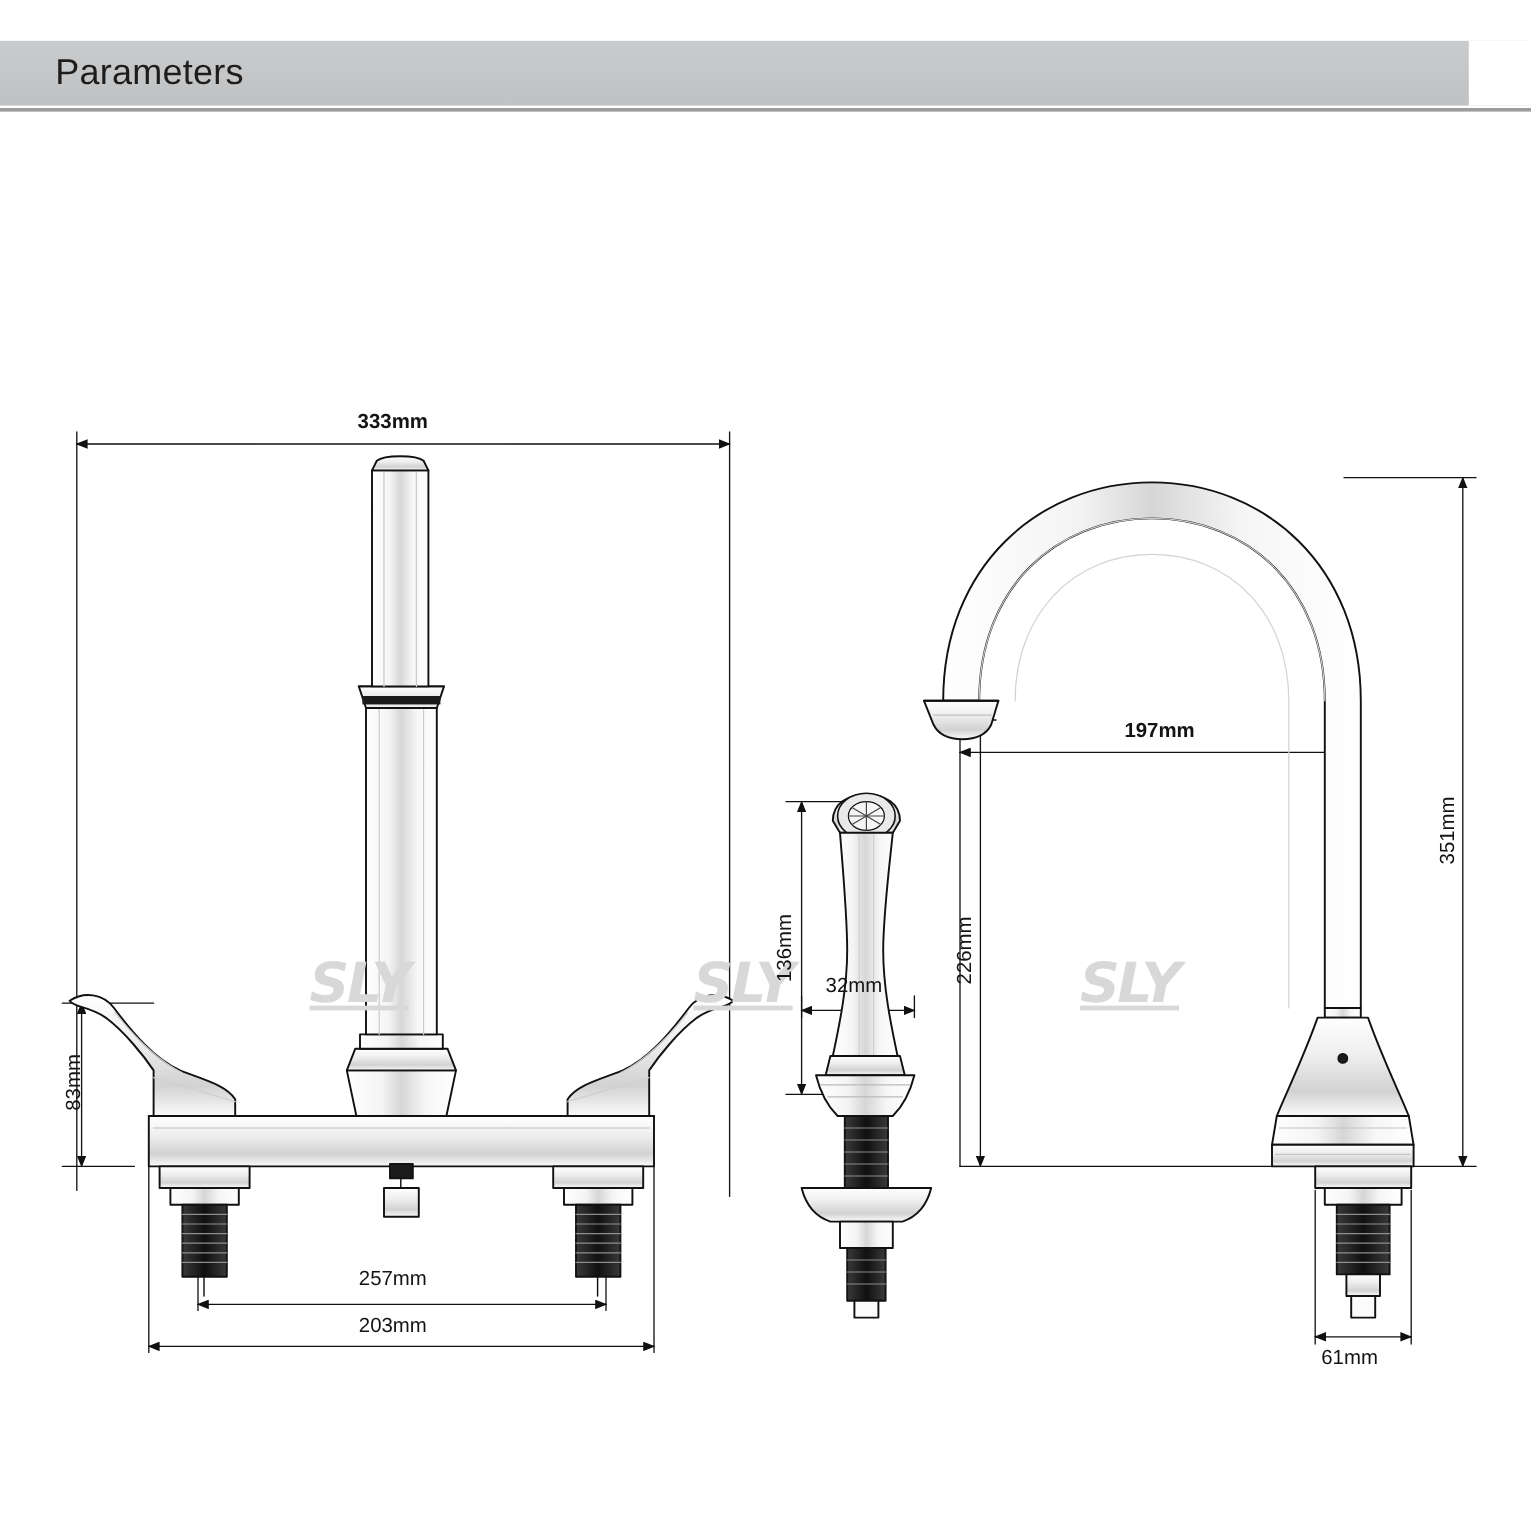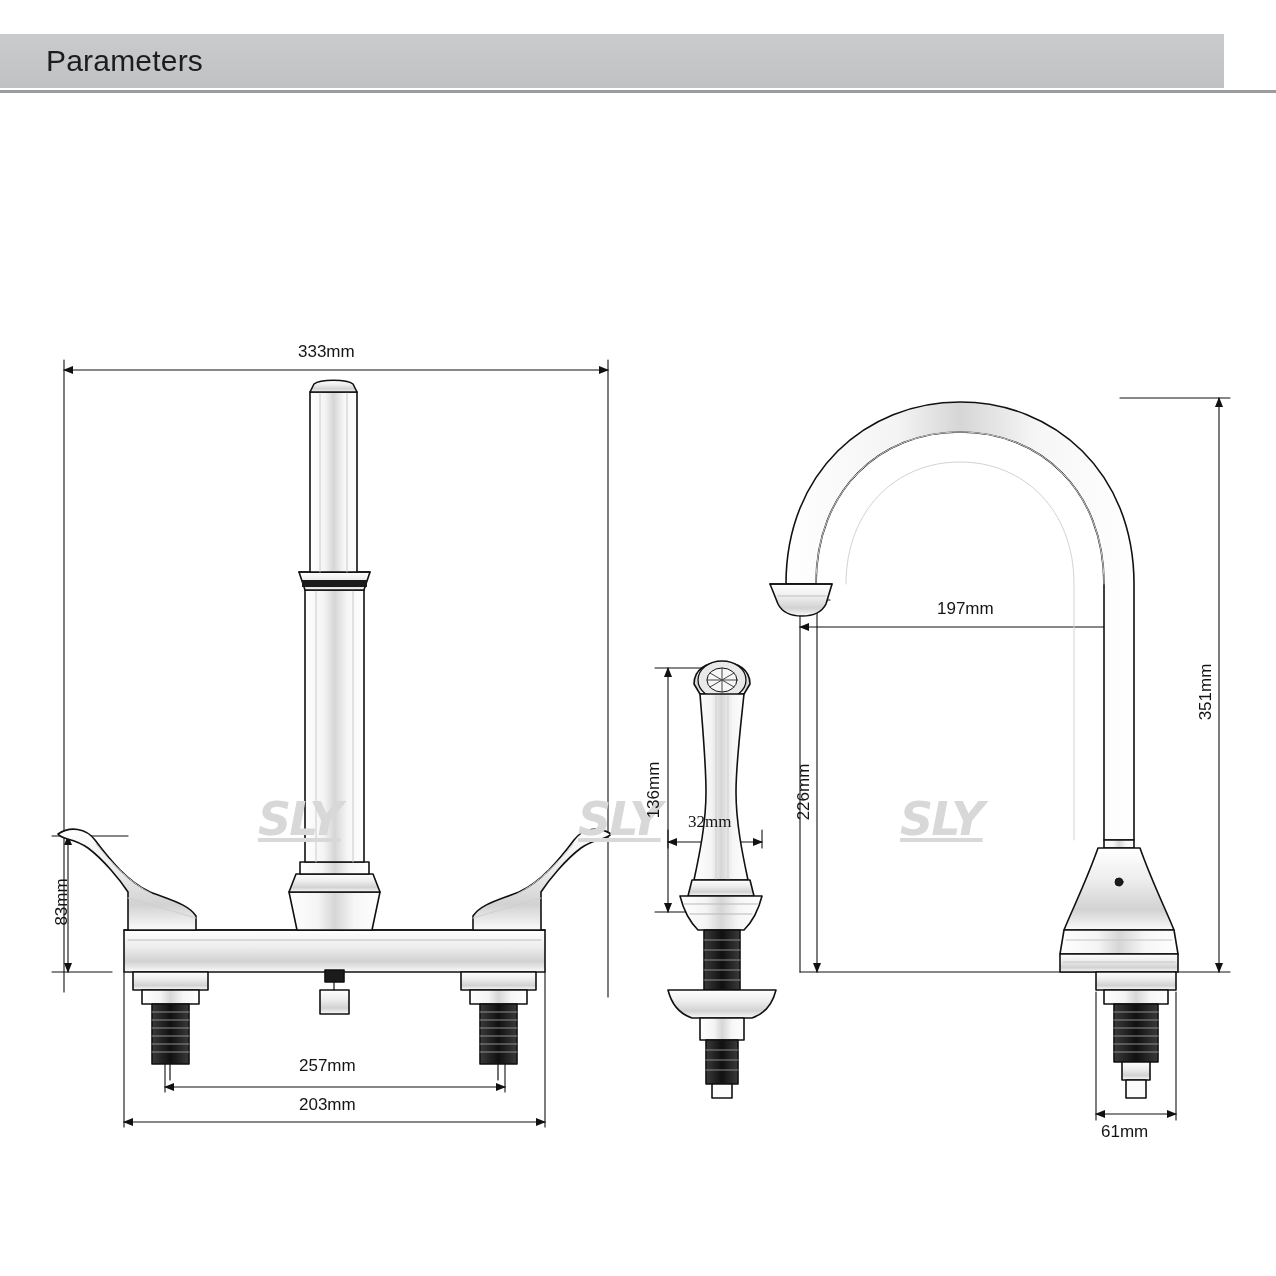--- a/index.html
+++ b/index.html
@@ -318,25 +318,25 @@
         <line x1="1114" y1="936" x2="1158" y2="936"></line>
           <line x1="1114" y1="944" x2="1158" y2="944"></line>
         <line x1="1114" y1="952" x2="1158" y2="952"></line>
           <line x1="1114" y1="960" x2="1158" y2="960"></line>
       </g>
       <path d="M1122 970 L1150 970 L1150 988 L1122 988 Z" fill="url(#chromeH)"></path>
       <rect x="1126" y="988" width="20" height="18" fill="#fbfbfb"></rect>
     </g>
   </svg>
 
-  <div class="dim" style="left:298px; top:250px;">333mm</div>
+  <div class="dim" style="left:298px; top:250px;font-weight:bold;">333mm</div>
   <div class="dim vert" style="left:38px; top:800px;">83mm</div>
   <div class="dim" style="left:299px; top:965px;margin-top:38px;">203mm</div>
   <div class="dim" style="left:299px; top:964px;">257mm</div>
 
   <div class="dim vert" style="left:626px; top:688px;">136mm</div>
-  <div class="dim" style="left:688px; top:720px;font-family:Liberation Serif, serif;">32mm</div>
-
-  <div class="dim" style="left:937px; top:507px;">197mm</div>
+  <div class="dim" style="left:688px; top:720px;">32mm</div>
+
+  <div class="dim" style="left:937px; top:507px;font-weight:bold;">197mm</div>
   <div class="dim vert" style="left:776px; top:690px;">226mm</div>
   <div class="dim vert" style="left:1178px; top:590px;">351mm</div>
   <div class="dim" style="left:1101px; top:1030px;">61mm</div>
 </div>
 
 </body></html>

